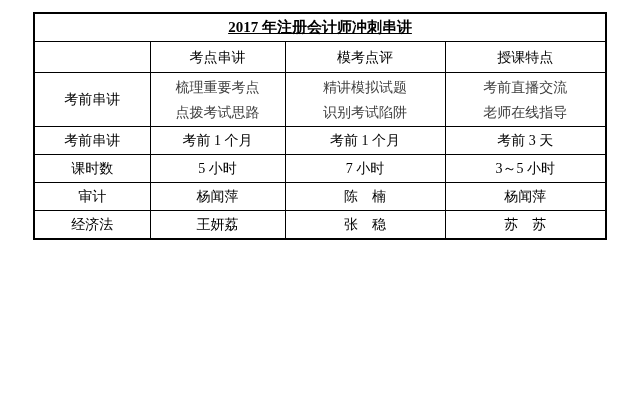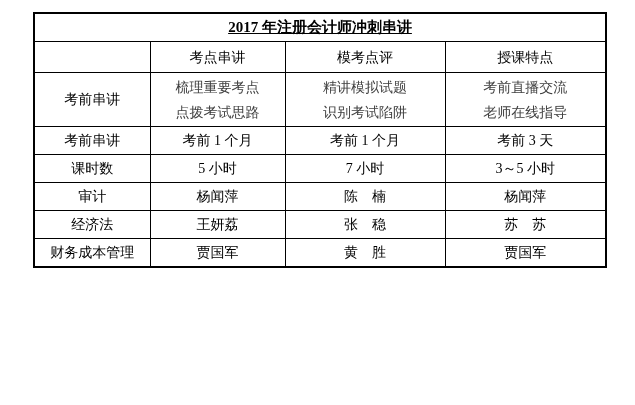--- a/index.html
+++ b/index.html
@@ -85,20 +85,14 @@
       <td>杨闻萍</td>
       <td>陈　楠</td>
       <td>杨闻萍</td>
     </tr>
     <tr class="r-norm">
       <td>经济法</td>
       <td>王妍荔</td>
       <td>张　稳</td>
       <td>苏　苏</td>
     </tr>
-    <tr class="r-norm">
-      <td>财务成本管理</td>
-      <td>贾国军</td>
-      <td>黄　胜</td>
-      <td>贾国军</td>
-    </tr>
   </tbody>
 </table>
 
 </body></html>

